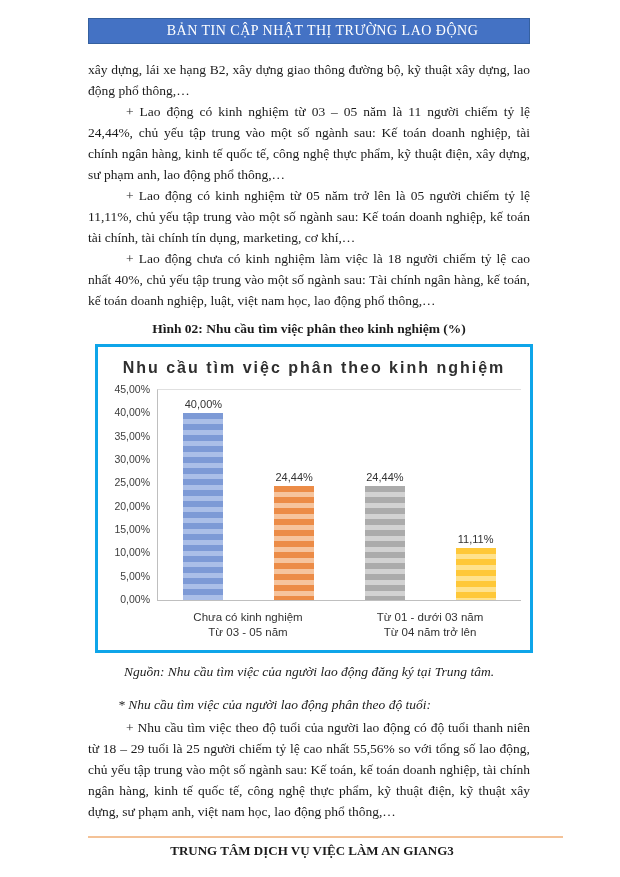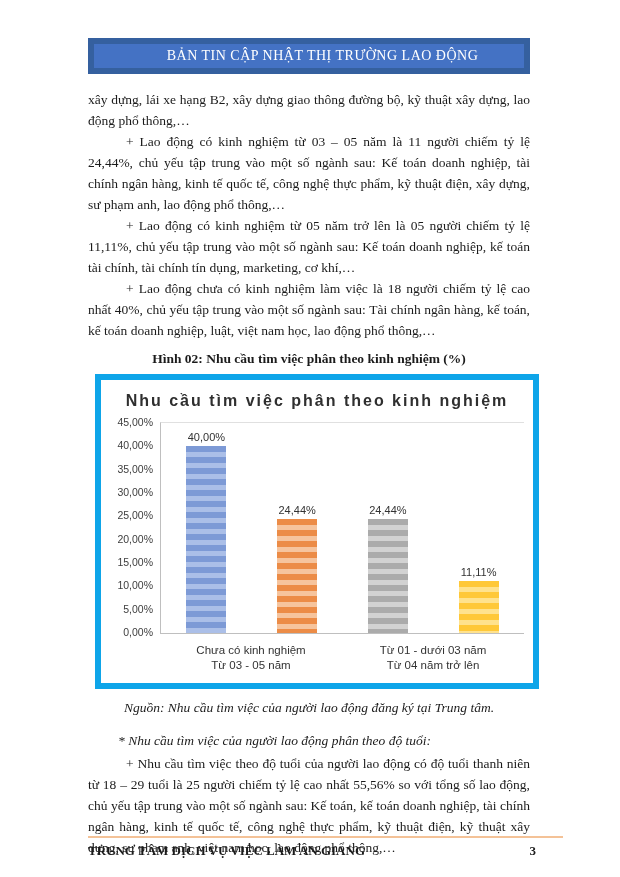--- a/index.html
+++ b/index.html
@@ -1,55 +1,55 @@
 <!DOCTYPE html>
 <html lang="vi"><head>
 <meta charset="utf-8">
 <style>
   html,body{margin:0;padding:0;background:#ffffff;}
   .page{position:relative;width:620px;height:877px;background:#fff;
         font-family:"Liberation Serif", serif;color:#1b1b1b;overflow:hidden;}
 
   
-  .banner{margin:38px 90px 0 88px;height:24px;line-height:24px;text-align:center;
-          color:#fff;font-size:14px;letter-spacing:.5px;border:6px solid #22c55e;padding-left:27px;}
+  .banner{margin:18px 90px 0 88px;height:24px;line-height:24px;text-align:center;
+          color:#fff;font-size:14px;letter-spacing:.5px;border:1px solid #22c55e;padding-left:27px;}
 
   
   .content{margin:15px 90px 0 88px;}
   .para{margin:0;font-size:13.5px;line-height:21px;text-align:justify;text-indent:38px;}
   .cont{text-indent:0;}
   .caption{margin:7px 0 0;font-size:13.5px;line-height:21px;font-weight:bold;text-align:center;text-indent:0;}
   .italic{font-style:italic;}
   .source{margin:8px 0 12px;font-size:13.5px;line-height:21px;font-style:italic;text-align:center;text-indent:0;}
   .stars{margin:2px 0 0;text-indent:30px;}
   .mt6{margin-top:2px;}
 
   
-  .chart-box{margin:5px 0 0 7px;width:414px;border:6px solid #0ea5e9;background:#fff;
+  .chart-box{margin:5px 0 0 7px;width:414px;border:3px solid #0ea5e9;background:#fff;
              padding:8px 9px 10px 9px;font-family:"Liberation Sans", sans-serif;}
   .chart-title{text-align:center;font-weight:bold;font-size:16px;letter-spacing:2px;
                color:#2f2f2f;margin:4px 0 12px;white-space:nowrap;}
   .chart-grid{display:grid;grid-template-columns:50px 1fr;}
   .yticks{grid-column:1;display:flex;flex-direction:column;justify-content:space-between;
           align-items:flex-end;height:222px;margin-top:-6px;padding-right:7px;
           font-size:10.5px;color:#3d3d3d;text-align:center;}
   .yticks span{line-height:12px;display:block;}
   .plot{grid-column:2;position:relative;height:210px;display:flex;align-items:flex-end;
         border-left:1px solid #BFBFBF;border-bottom:1px solid #BFBFBF;border-top:1px solid #E0E0E0;}
   .slot{flex:1;display:flex;flex-direction:column;align-items:center;justify-content:flex-end;height:100%;}
   .dlabel{font-size:11px;color:#333;margin-bottom:3px;}
   .bar{width:40px;}
   .cats{grid-column:2;display:grid;grid-template-columns:repeat(2,1fr);margin-top:5px;
         font-size:11.5px;line-height:1.3;color:#333;text-align:center;}
   .cat{padding:0 8px;}
 
   
   .footer{position:absolute;left:0;right:0;bottom:18px;}
   .footer-rule{margin:0 57px 0 88px;border-top:2px solid #F4C297;}
-  .footer-row{display:flex;justify-content:space-between;margin:5px 84px 0 88px;
+  .footer-row{display:flex;justify-content:center;margin:5px 84px 0 88px;
               font-size:13px;font-weight:bold;}
 </style>
 </head>
 <body>
 
 <div class="page">
 
   <div class="banner" style="background: rgb(68, 114, 196); border-color: rgb(53, 96, 159);">
     <span>BẢN TIN CẬP NHẬT THỊ TRƯỜNG LAO ĐỘNG</span>
   </div>

